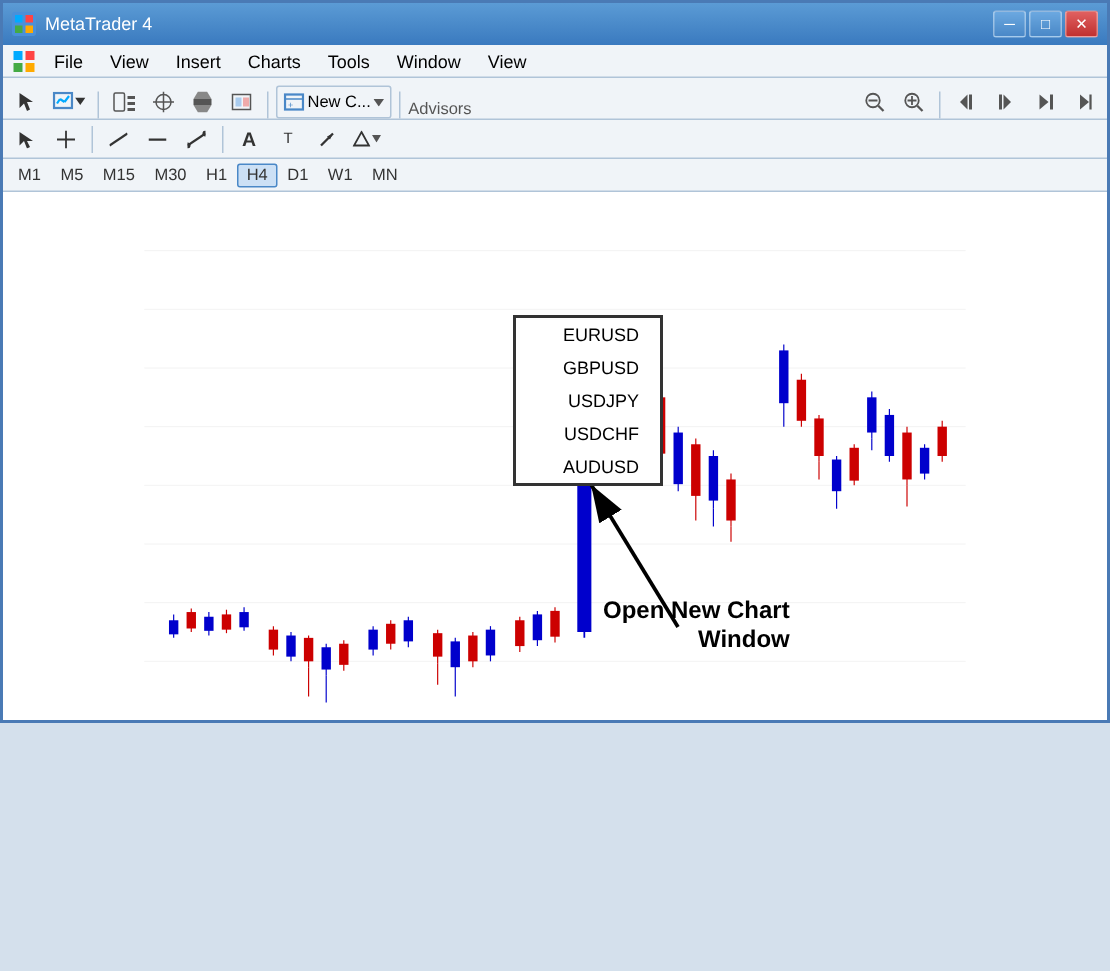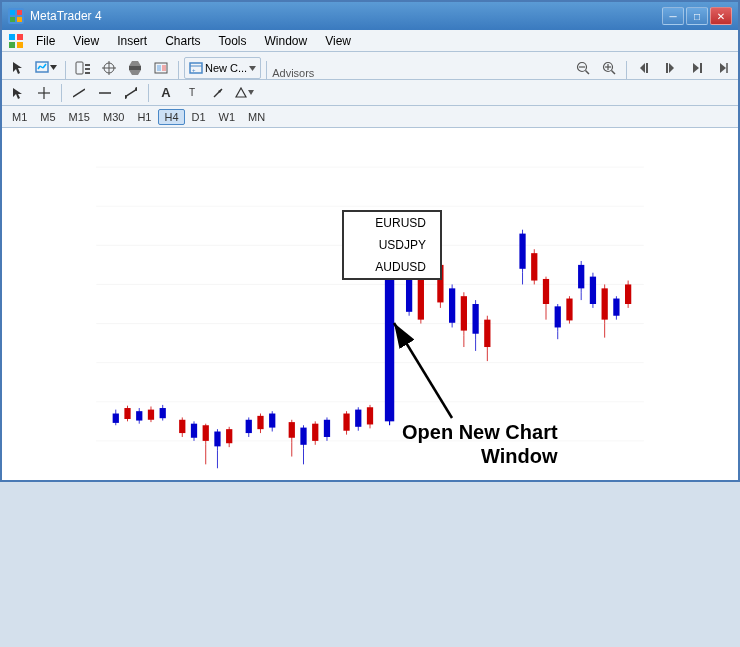--- a/index.html
+++ b/index.html
@@ -243,27 +243,26 @@
     .dropdown-item {
       padding: 4px 14px;
       font-size: 12px;
       color: #000;
       cursor: pointer;
       white-space: nowrap;
     }
 
     .annotation-label {
       position: absolute;
-      font-size: 20px;
+      font-size: 16px;
       font-weight: bold;
       color: #000;
       z-index: 999;
       pointer-events: none;
       line-height: 1.2;
-      margin-top: 22px;
     }
 
     
     .chart-svg {
       width: 100%;
       height: 100%;
     }
   </style>
 </head>
 <body>
@@ -611,21 +610,23 @@
         <line x1="665" y1="215" x2="665" y2="245" stroke="#0000cc" stroke-width="1"></line>
         <rect x="661" y="218" width="8" height="22" fill="#0000cc"></rect>
 
         <line x1="680" y1="230" x2="680" y2="195" stroke="#cc0000" stroke-width="1"></line>
         <rect x="676" y="200" width="8" height="25" fill="#cc0000"></rect>
       </svg>
 
       
       <div class="dropdown-menu">
         <div class="dropdown-item">EURUSD</div>
+        <div class="dropdown-item">GBPUSD</div>
         <div class="dropdown-item">USDJPY</div>
+        <div class="dropdown-item">USDCHF</div>
         <div class="dropdown-item">AUDUSD</div>
       </div>
 
       
       <svg style="position:absolute;top:0;left:0;width:100%;height:100%;pointer-events:none;z-index:998;">
 
         <line x1="450" y1="290" x2="392" y2="195" stroke="black" stroke-width="2.5" marker-end="url(#arrowhead)"></line>
         <defs>
           <marker id="arrowhead" markerWidth="10" markerHeight="7" refX="10" refY="3.5" orient="auto">
             <polygon points="0 0, 10 3.5, 0 7" fill="black"></polygon>

